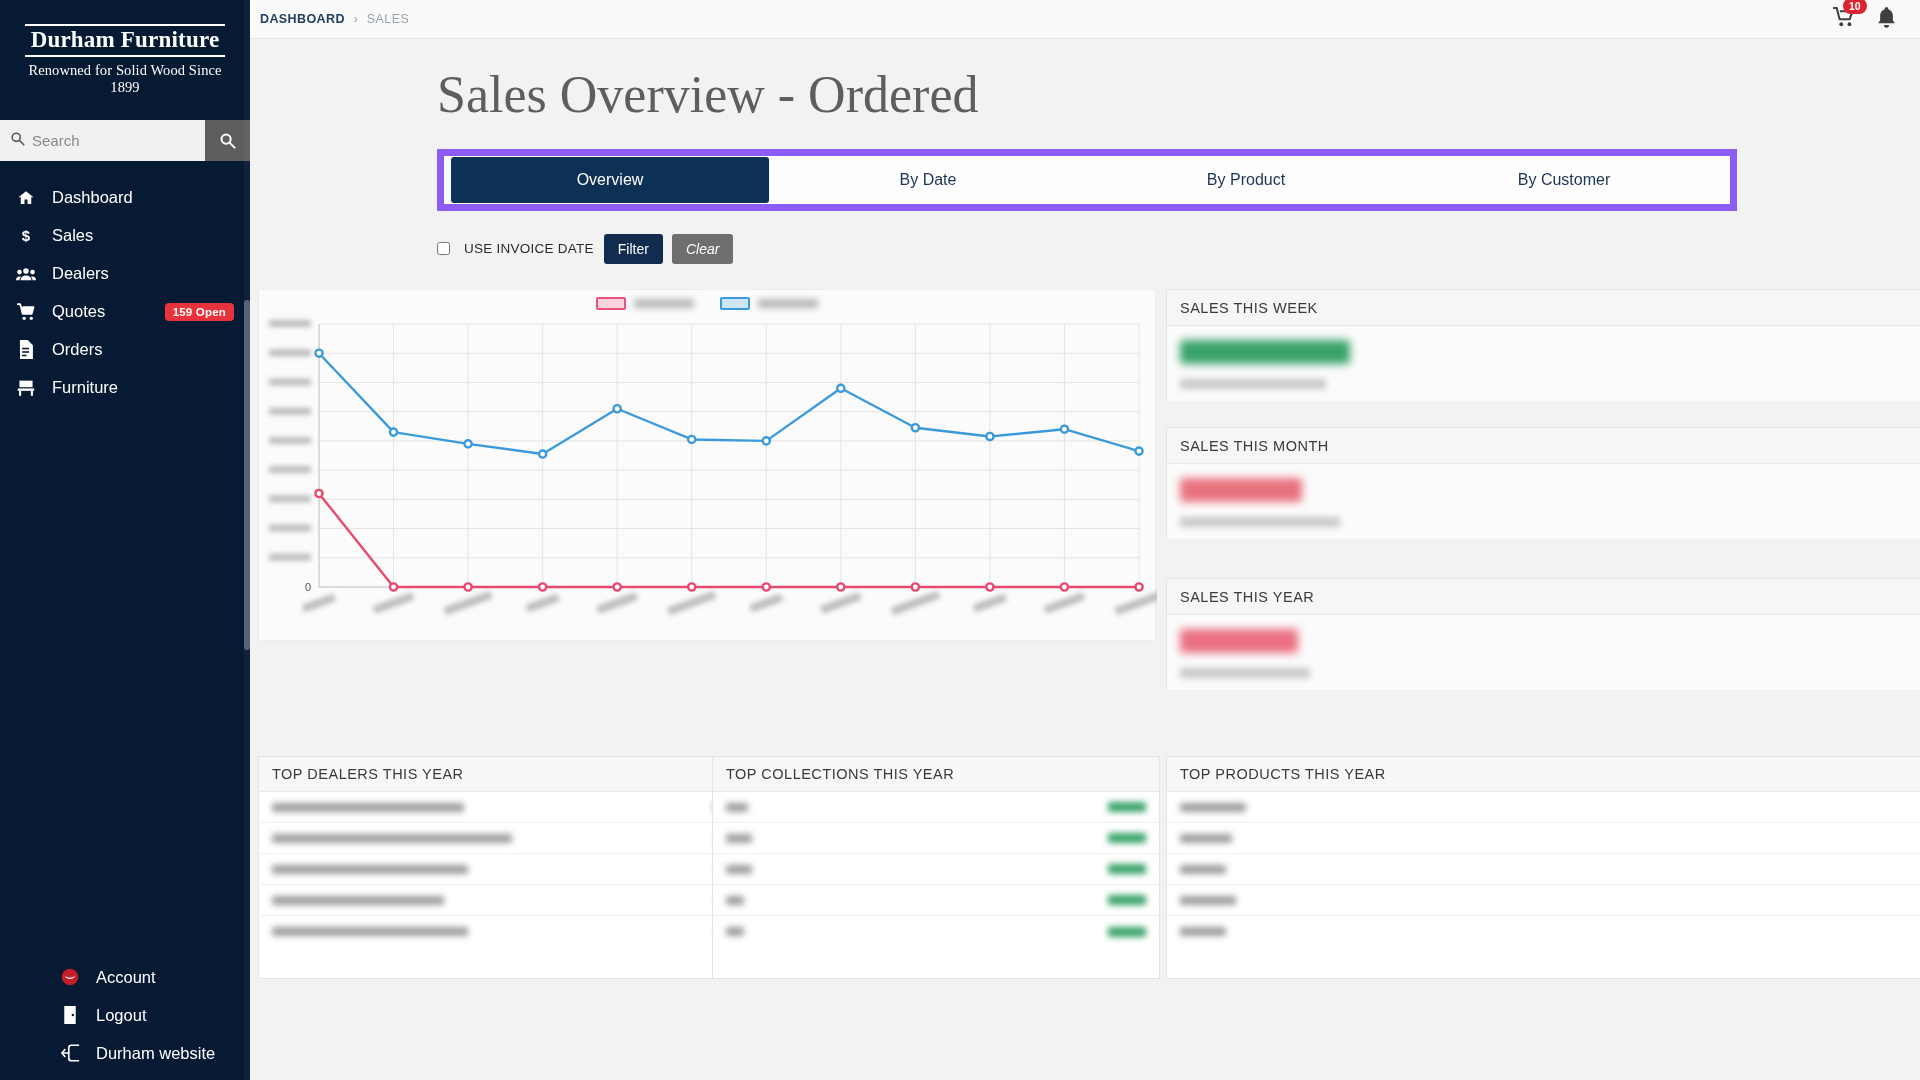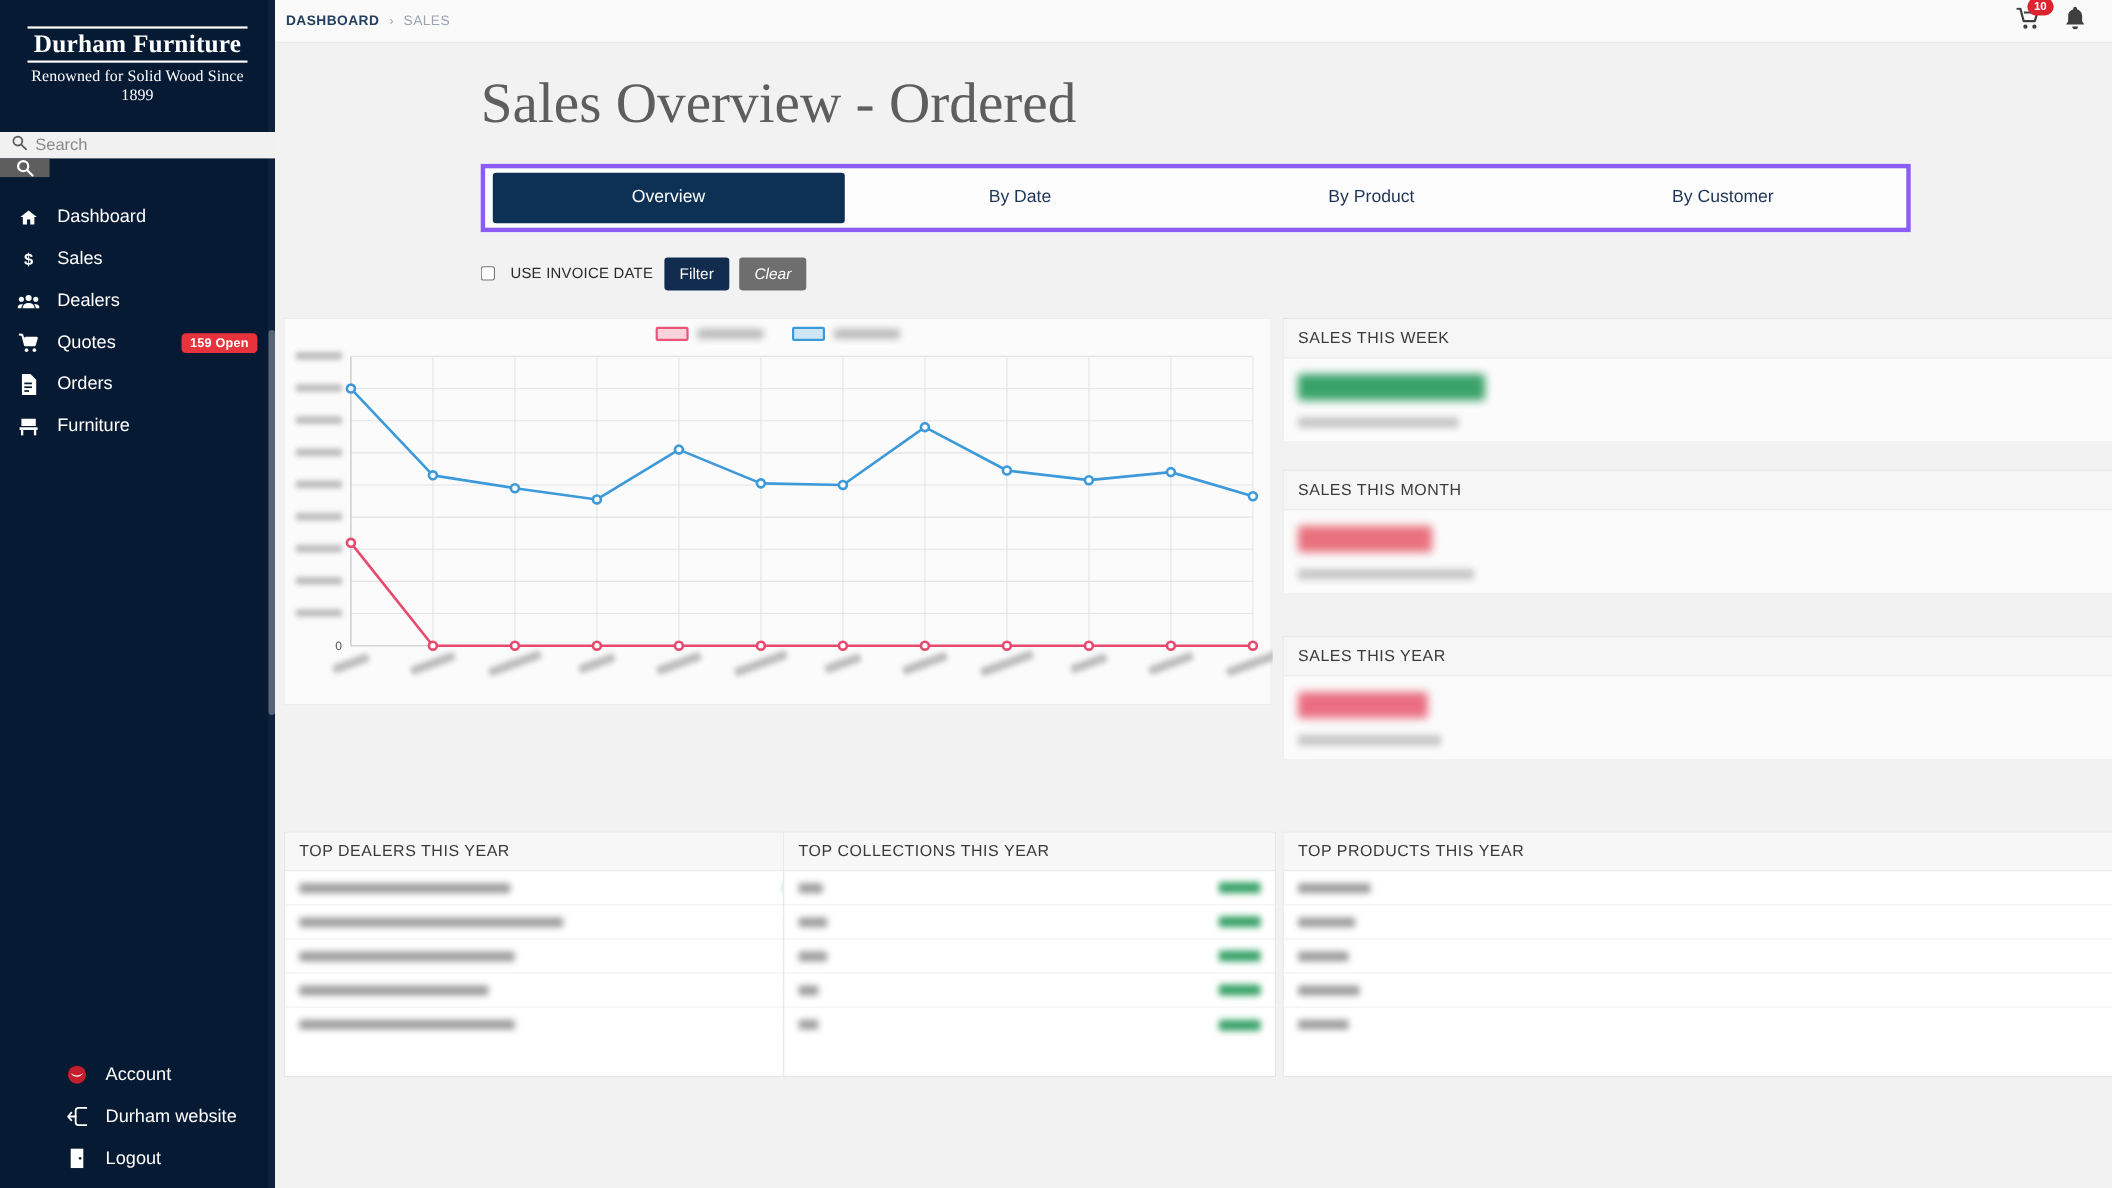--- a/index.html
+++ b/index.html
@@ -31,21 +31,21 @@
     font-family: "Liberation Serif", serif;
     font-size: 23px; font-weight: bold; letter-spacing: .2px;
     border-top: 2px solid #ffffff; border-bottom: 2px solid #ffffff;
     display: inline-block; padding: 1px 6px 2px 6px; line-height: 1.12;
   }
   .brand-tag {
     font-family: "Liberation Serif", serif;
     font-size: 14.5px; margin-top: 5px; letter-spacing: .1px;
   }
 
-  .search-row { display: flex; height: 41px; margin-top: 6px; flex-direction: column; }
+  .search-row { display: flex; height: 41px; margin-top: 6px; }
   .search-box {
     flex: 1; background: #f1f1f1; display: flex; align-items: center;
     padding-left: 10px; gap: 7px;
   }
   .search-box input {
     border: 0; outline: 0; background: transparent;
     font-size: 15px; color: #4b4b4b; width: 100%;
     font-family: "Liberation Sans", sans-serif;
   }
   .search-box input::placeholder { color: #8a8a8a; }
@@ -99,21 +99,21 @@
   }
   #page-title {
     font-family: "Liberation Serif", serif;
     font-size: 52px; color: #5e5e5e; font-weight: normal;
     padding: 26px 0 0 187px; line-height: 1.15;
   }
 
   
   #tabs {
     margin: 24px 0 0 187px; width: 1300px; height: 62px;
-    background: #fdfdfd; border: 4px solid #8b5cf6;
+    background: #fdfdfd; border: 7px solid #8b5cf6;
     display: flex; align-items: center; padding: 0 7px;
   }
   .tab {
     flex: 1; text-align: center; font-size: 16px; color: #1d3557;
     height: 46px; line-height: 46px; cursor: pointer; border-radius: 3px;
   }
   .tab.active { background: #0d3154; color: #ffffff; }
 
   
   #filter-row {
@@ -283,35 +283,35 @@
       <span class="ico">
         <svg width="18" height="18" viewBox="0 0 24 24">
           <circle cx="12" cy="12" r="11" fill="#c41e2a"></circle>
           <path d="M5 10c3 4 11 4 14 0-1 6-13 6-14 0z" fill="#ffffff"></path>
         </svg>
       </span>
       <span>Account</span>
     </div>
     <div class="nav-item">
       <span class="ico">
+        <svg width="16" height="18" viewBox="0 0 18 22" fill="#fff">
+          <rect x="2" y="0" width="14" height="22"></rect>
+            <circle cx="12.5" cy="11" r="1.5" fill="#071a33"></circle>
+        </svg>
+      </span>
+      <span>Logout</span>
+    </div>
+    <div class="nav-item">
+      <span class="ico">
         <svg width="19" height="18" viewBox="0 0 22 20" fill="none" stroke="#fff" stroke-width="1.9">
           <path d="M21 1h-9a3 3 0 0 0-3 3v12a3 3 0 0 0 3 3h9"></path>
           <path d="M9 10H1M4.5 6L1 10l3.5 4" stroke-linecap="round" stroke-linejoin="round"></path>
         </svg>
       </span>
       <span>Durham website</span>
-    </div>
-    <div class="nav-item">
-      <span class="ico">
-        <svg width="16" height="18" viewBox="0 0 18 22" fill="#fff">
-          <rect x="2" y="0" width="14" height="22"></rect>
-            <circle cx="12.5" cy="11" r="1.5" fill="#071a33"></circle>
-        </svg>
-      </span>
-      <span>Logout</span>
     </div>
   </div>
 
   <div id="sidebar-scroll-track">
     <div id="sidebar-scroll-thumb"></div>
   </div>
 </div>
 
 <div id="topbar">
   <div class="breadcrumb">

